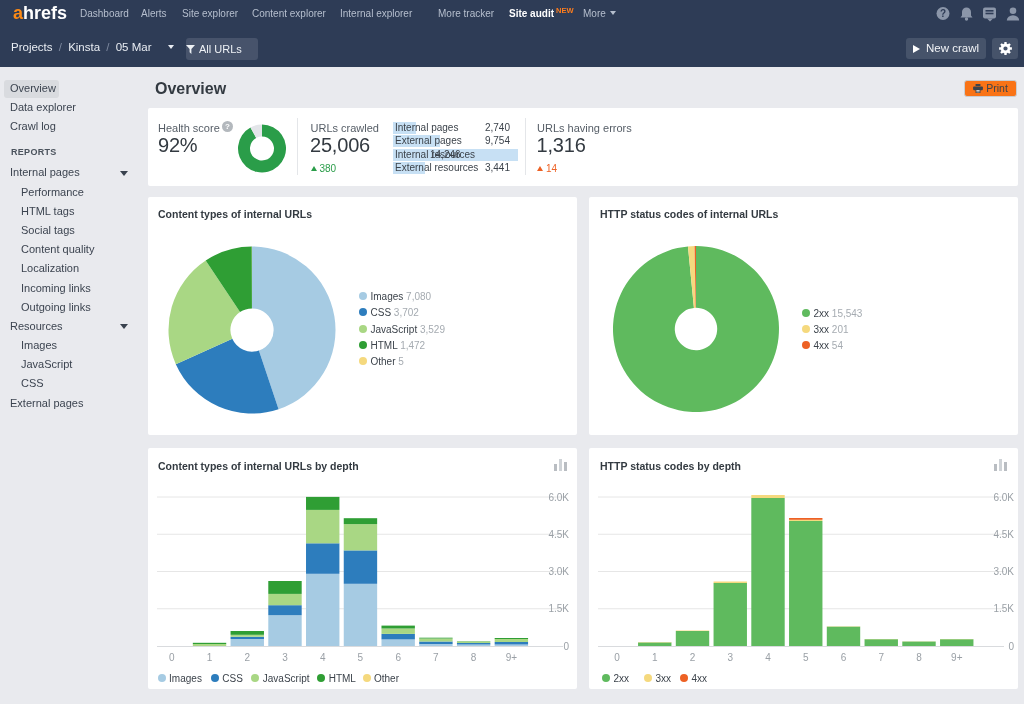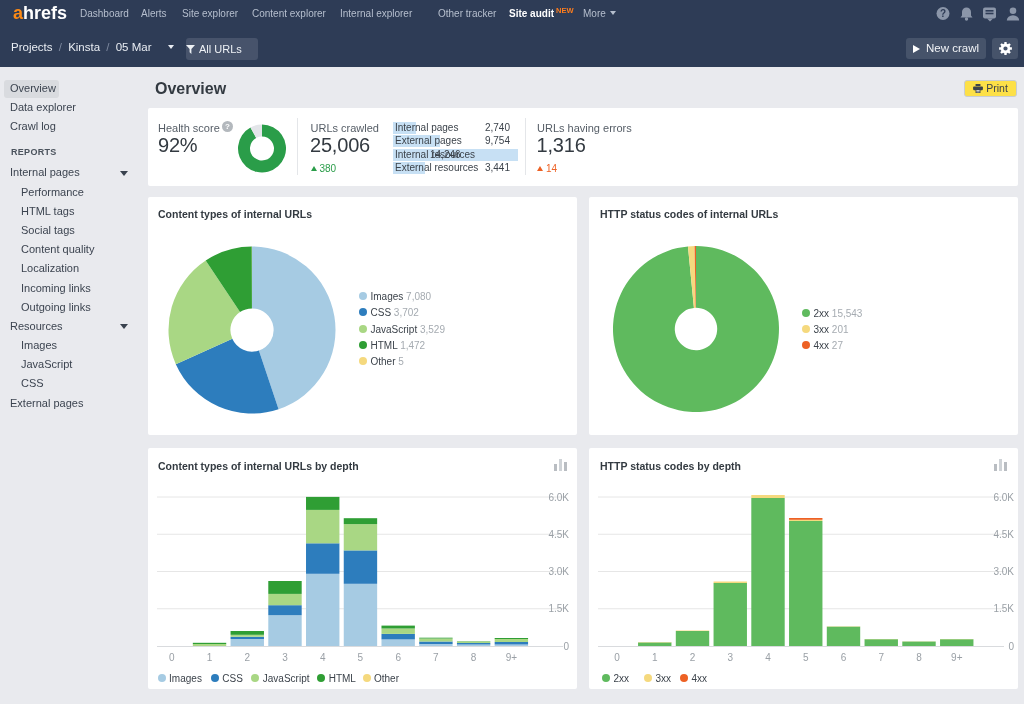--- a/index.html
+++ b/index.html
@@ -14,21 +14,21 @@
 <body>
 <div id="root">
 
 <div class="abs" style="left:0;top:0;width:1024px;height:67px;background:#2e3c56"></div>
 <div class="abs" style="left:13px;top:3px;font-size:18px;font-weight:bold;color:#fff"><span style="color:#fd8a14">a</span>hrefs</div>
 <div class="abs" style="left:80px;top:7.5px;font-size:10px;line-height:12px;color:#b6bfce;white-space:nowrap">Dashboard</div>
 <div class="abs" style="left:141px;top:7.5px;font-size:10px;line-height:12px;color:#b6bfce;white-space:nowrap">Alerts</div>
 <div class="abs" style="left:182px;top:7.5px;font-size:10px;line-height:12px;color:#b6bfce;white-space:nowrap">Site explorer</div>
 <div class="abs" style="left:252px;top:7.5px;font-size:10px;line-height:12px;color:#b6bfce;white-space:nowrap">Content explorer</div>
 <div class="abs" style="left:340px;top:7.5px;font-size:10px;line-height:12px;color:#b6bfce;white-space:nowrap">Internal explorer</div>
-<div class="abs" style="left:438px;top:7.5px;font-size:10px;line-height:12px;color:#b6bfce;white-space:nowrap">Other tracker</div>
+<div class="abs" style="left:438px;top:7.5px;font-size:10px;line-height:12px;color:#b6bfce;white-space:nowrap">More tracker</div>
 <div class="abs" style="left:509px;top:7.5px;font-size:10px;line-height:12px;color:#fff;font-weight:bold;white-space:nowrap">Site audit</div>
 <div class="abs" style="left:556px;top:6px;font-size:7.5px;font-weight:bold;color:#fd7d1e">NEW</div>
 <div class="abs" style="left:583px;top:7.5px;font-size:10px;line-height:12px;color:#b6bfce">More</div>
 <span class="abs" style="left:610px;top:11px;width:0;height:0;border-left:3.5px solid transparent;border-right:3.5px solid transparent;border-top:4px solid #b6bfce"></span>
 
 <svg class="abs" style="left:936px;top:6px" width="84" height="16" viewBox="0 0 84 16" fill="#8b96a9">
   <circle cx="7" cy="7.5" r="6.5"></circle>
       <text x="7" y="11.3" text-anchor="middle" font-size="10" font-weight="bold" fill="#2e3c56">?</text>
   <path d="M30.5 1.5 a4.5 4.5 0 0 1 4.5 4.5 l0 3.5 1.5 2 -12 0 1.5 -2 0-3.5 a4.5 4.5 0 0 1 4.5-4.5z"></path>
       <circle cx="30.5" cy="13" r="1.7"></circle>
@@ -67,21 +67,21 @@
 <div class="side" style="left:10px;top:320.0px">Resources</div>
 <div class="side" style="left:21px;top:339.1px">Images</div>
 <div class="side" style="left:21px;top:358.2px">JavaScript</div>
 <div class="side" style="left:21px;top:377.3px">CSS</div>
 <div class="side" style="left:10px;top:396.8px">External pages</div>
 <div class="abs" style="left:11px;top:147px;font-size:9px;font-weight:bold;color:#4a525c;letter-spacing:0.3px;line-height:11px">REPORTS</div>
 <span class="caret-dn abs" style="left:120px;top:170.5px"></span>
 <span class="caret-dn abs" style="left:120px;top:324px"></span>
 
 <div class="abs" style="left:155px;top:81px;font-size:16px;font-weight:bold;color:#333a41;line-height:15px">Overview</div>
-<div class="abs" style="left:964px;top:79.5px;width:53px;height:17px;background:#fde047;border:1px solid #c9cdd1;border-radius:3px;font-size:10.5px;color:#3c434b;line-height:15px;text-align:center"><svg width="10" height="9" viewBox="0 0 12 11" style="vertical-align:-1px;margin-right:3px">
+<div class="abs" style="left:964px;top:79.5px;width:53px;height:17px;background:#f97316;border:1px solid #c9cdd1;border-radius:3px;font-size:10.5px;color:#3c434b;line-height:15px;text-align:center"><svg width="10" height="9" viewBox="0 0 12 11" style="vertical-align:-1px;margin-right:3px">
         <g fill="#3c434b">
           <path d="M3 0h6v2.5H3z"></path>
           <rect x="0" y="3" width="12" height="4.5" rx="1"></rect>
           <path d="M3 6.5h6V11H3z"></path>
         </g>
         <rect x="4" y="7.5" width="4" height="0.9" fill="#fff"></rect>
         <rect x="4" y="9.2" width="4" height="0.9" fill="#fff"></rect>
       </svg>Print</div>
 
 <div class="card" style="left:148px;top:108px;width:870px;height:77.5px"></div>
@@ -130,21 +130,21 @@
       <path d="M75.95 1.39A83 83 0 0 1 82.58 1.01L83.64 62.80A21.2 21.2 0 0 0 81.94 62.90Z" fill="#f5d97e"></path>
       <path d="M82.58 1.01A83 83 0 0 1 84.00 1.00L84.00 62.80A21.2 21.2 0 0 0 83.64 62.80Z" fill="#ed6124"></path>
     </svg>
 <div class="legtx" style="left:359px;top:291.0px"><span class="dot" style="background:#a6cbe3"></span>Images <span style="color:#a5abb1">7,080</span></div>
 <div class="legtx" style="left:359px;top:307.3px"><span class="dot" style="background:#2d7dbd"></span>CSS <span style="color:#a5abb1">3,702</span></div>
 <div class="legtx" style="left:359px;top:323.6px"><span class="dot" style="background:#a9d784"></span>JavaScript <span style="color:#a5abb1">3,529</span></div>
 <div class="legtx" style="left:359px;top:339.9px"><span class="dot" style="background:#2f9e34"></span>HTML <span style="color:#a5abb1">1,472</span></div>
 <div class="legtx" style="left:359px;top:356.2px"><span class="dot" style="background:#f5d97e"></span>Other <span style="color:#a5abb1">5</span></div>
 <div class="legtx" style="left:802px;top:307.7px"><span class="dot" style="background:#5fba5e"></span>2xx <span style="color:#a5abb1">15,543</span></div>
 <div class="legtx" style="left:802px;top:323.8px"><span class="dot" style="background:#f5d97e"></span>3xx <span style="color:#a5abb1">201</span></div>
-<div class="legtx" style="left:802px;top:339.9px"><span class="dot" style="background:#ed6124"></span>4xx <span style="color:#a5abb1">27</span></div>
+<div class="legtx" style="left:802px;top:339.9px"><span class="dot" style="background:#ed6124"></span>4xx <span style="color:#a5abb1">54</span></div>
 
 <div class="card" style="left:148px;top:448px;width:429px;height:241px"></div>
 <div class="card" style="left:589px;top:448px;width:429px;height:241px"></div>
 <div class="ctitle" style="left:158px;top:460px">Content types of internal URLs by depth</div>
 <div class="ctitle" style="left:600px;top:460px">HTTP status codes by depth</div>
 <svg style="position:absolute;left:554px;top:459px" width="13" height="12">
       <rect x="0" y="5" width="3" height="7" fill="#b9bdc2"></rect>
       <rect x="5" y="0" width="3" height="12" fill="#cfd3d7"></rect>
       <rect x="10" y="3" width="3" height="9" fill="#b9bdc2"></rect>
     </svg>

